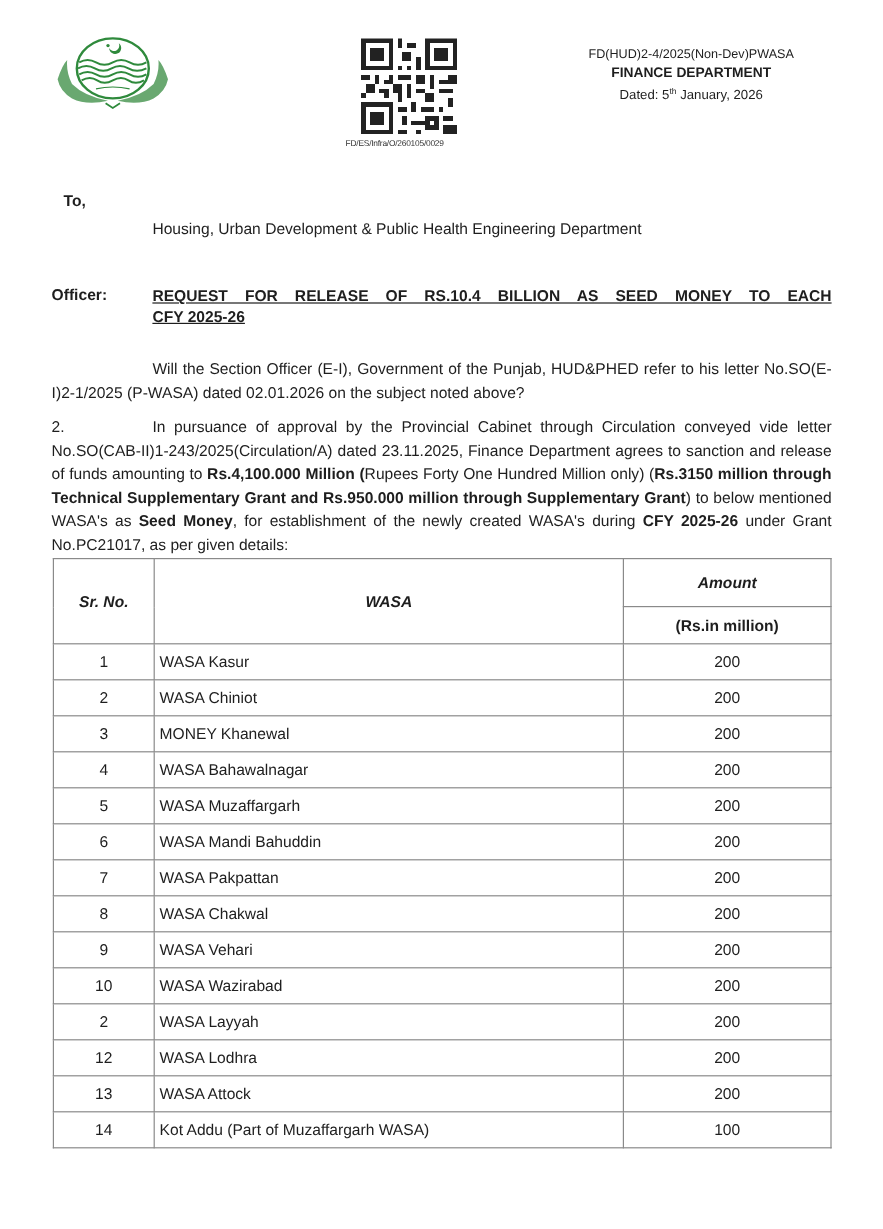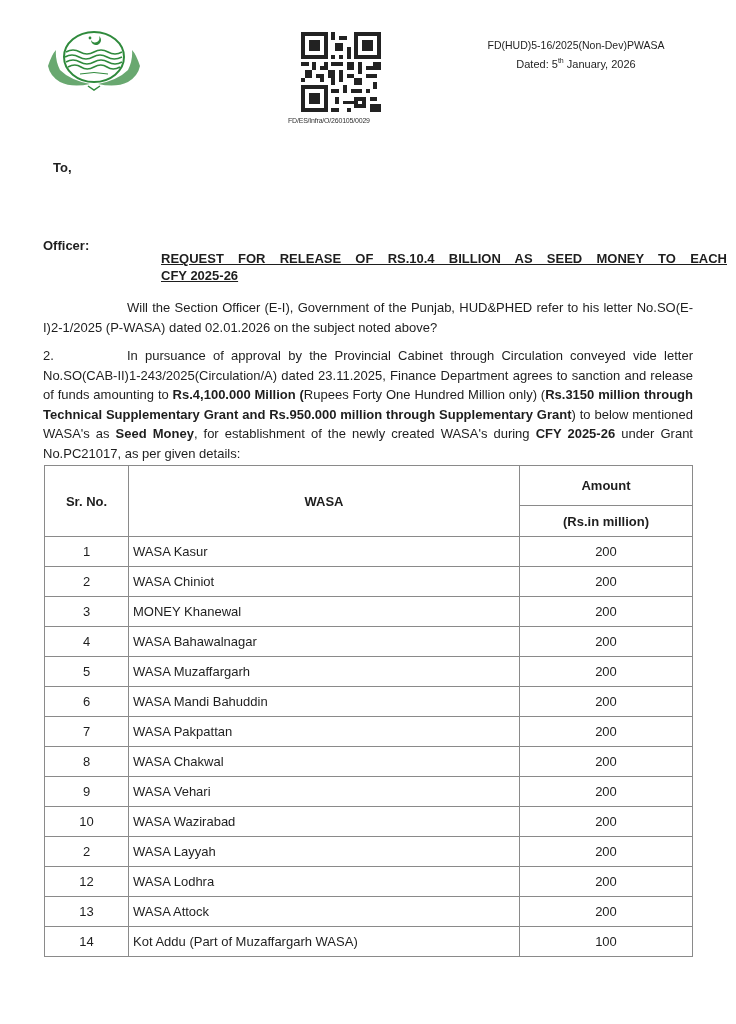--- a/index.html
+++ b/index.html
@@ -8,35 +8,35 @@
   .logo { left: 44px; top: 26px; width: 100px; height: 72px; }
   .qr { left: 300px; top: 32px; width: 82px; height: 80px; }
   .qr-caption { left: 288px; top: 117px; font-size: 7px; color: #333; letter-spacing: -0.2px; }
   .hdr { left: 456px; top: 37px; width: 240px; text-align: center; line-height: 16px; font-size: 11px; }
   .hdr .ref { font-size: 10.5px; }
   .hdr .gov, .hdr .dept { font-weight: bold; font-size: 11.5px; }
   .hdr sup { font-size: 7px; }
   .to { left: 53px; top: 160px; font-weight: bold; font-size: 13px; }
   .addr { left: 127px; top: 181px; font-size: 13px; line-height: 20px; }
   .subj-label { left: 43px; top: 238px; font-weight: bold; font-size: 13px; }
-  .subj-text { left: 127px; top: 250px; width: 566px; font-weight: bold; font-size: 13px; line-height: 17px; text-decoration: underline; text-align: justify; text-align-last: left; margin-left: 34px; }
+  .subj-text { left: 127px; top: 238px; width: 566px; font-weight: bold; font-size: 13px; line-height: 17px; text-decoration: underline; text-align: justify; text-align-last: left; }
   .subj-line { display: block; text-align: justify; text-align-last: justify; }
   .subj-line.last { text-align-last: left; }
   .para { left: 43px; width: 650px; font-size: 13px; line-height: 19.5px; text-align: justify; }
   .p1 { top: 298px; }
   .p2 { top: 346px; }
   .indent { display: inline-block; width: 84px; }
   b { font-weight: bold; }
   table.wasa { position: absolute; left: 44px; top: 465px; width: 649px; border-collapse: collapse; font-size: 13px; }
   table.wasa td, table.wasa th { border: 1px solid #8a8a8a; padding: 0 4px; }
   table.wasa th { font-weight: bold; }
   .c1 { width: 75px; text-align: center; }
   .c2 { width: 382px; text-align: left; }
   .c3 { text-align: center; }
-  tr.hrow1 th { height: 39px; }
+  tr.hrow1 th { height: 39px; font-style: italic; }
   tr.hrow2 th { height: 30px; margin-top: 16px; }
   tr.drow td { height: 29px; }
   .c2.head { text-align: center; }
   td.c2 { padding-left: 1px; }
 </style>
 </head>
 <body>
 
 <div class="abs logo">
   <svg width="100" height="72" viewBox="0 0 100 72">
@@ -109,26 +109,28 @@
       <rect x="18" y="17" width="2" height="1"></rect>
         <rect x="8" y="20" width="2" height="1"></rect>
         <rect x="12" y="20" width="1" height="1"></rect>
         <rect x="18" y="19" width="3" height="2"></rect>
     </g>
   </svg>
 </div>
 <div class="abs qr-caption">FD/ES/Infra/O/260105/0029</div>
 
 <div class="abs hdr">
-  <div class="ref">FD(HUD)5-16/2025(Non-Dev)PWASA</div>
+  <div class="ref">FD(HUD)2-4/2025(Non-Dev)PWASA</div>
+  <div class="dept">FINANCE DEPARTMENT</div>
   <div><span>Dated: 5</span><sup>th</sup><span> January, 2026</span></div>
 </div>
 
 <div class="abs to">To,</div>
 <div class="abs addr">
+  <div>Housing, Urban Development &amp; Public Health Engineering Department</div>
 </div>
 
 <div class="abs subj-label">Officer:</div>
 <div class="abs subj-text">
   <span class="subj-line">REQUEST FOR RELEASE OF RS.10.4 BILLION AS SEED MONEY TO EACH</span>
   <span class="subj-line last">CFY 2025-26</span>
 </div>
 
 <div class="abs para p1"><span class="indent"></span><span>Will the Section Officer (E-I), Government of the Punjab, HUD&amp;PHED refer to his letter No.SO(E-I)2-1/2025 (P-WASA) dated 02.01.2026 on the subject noted above?</span></div>
 

